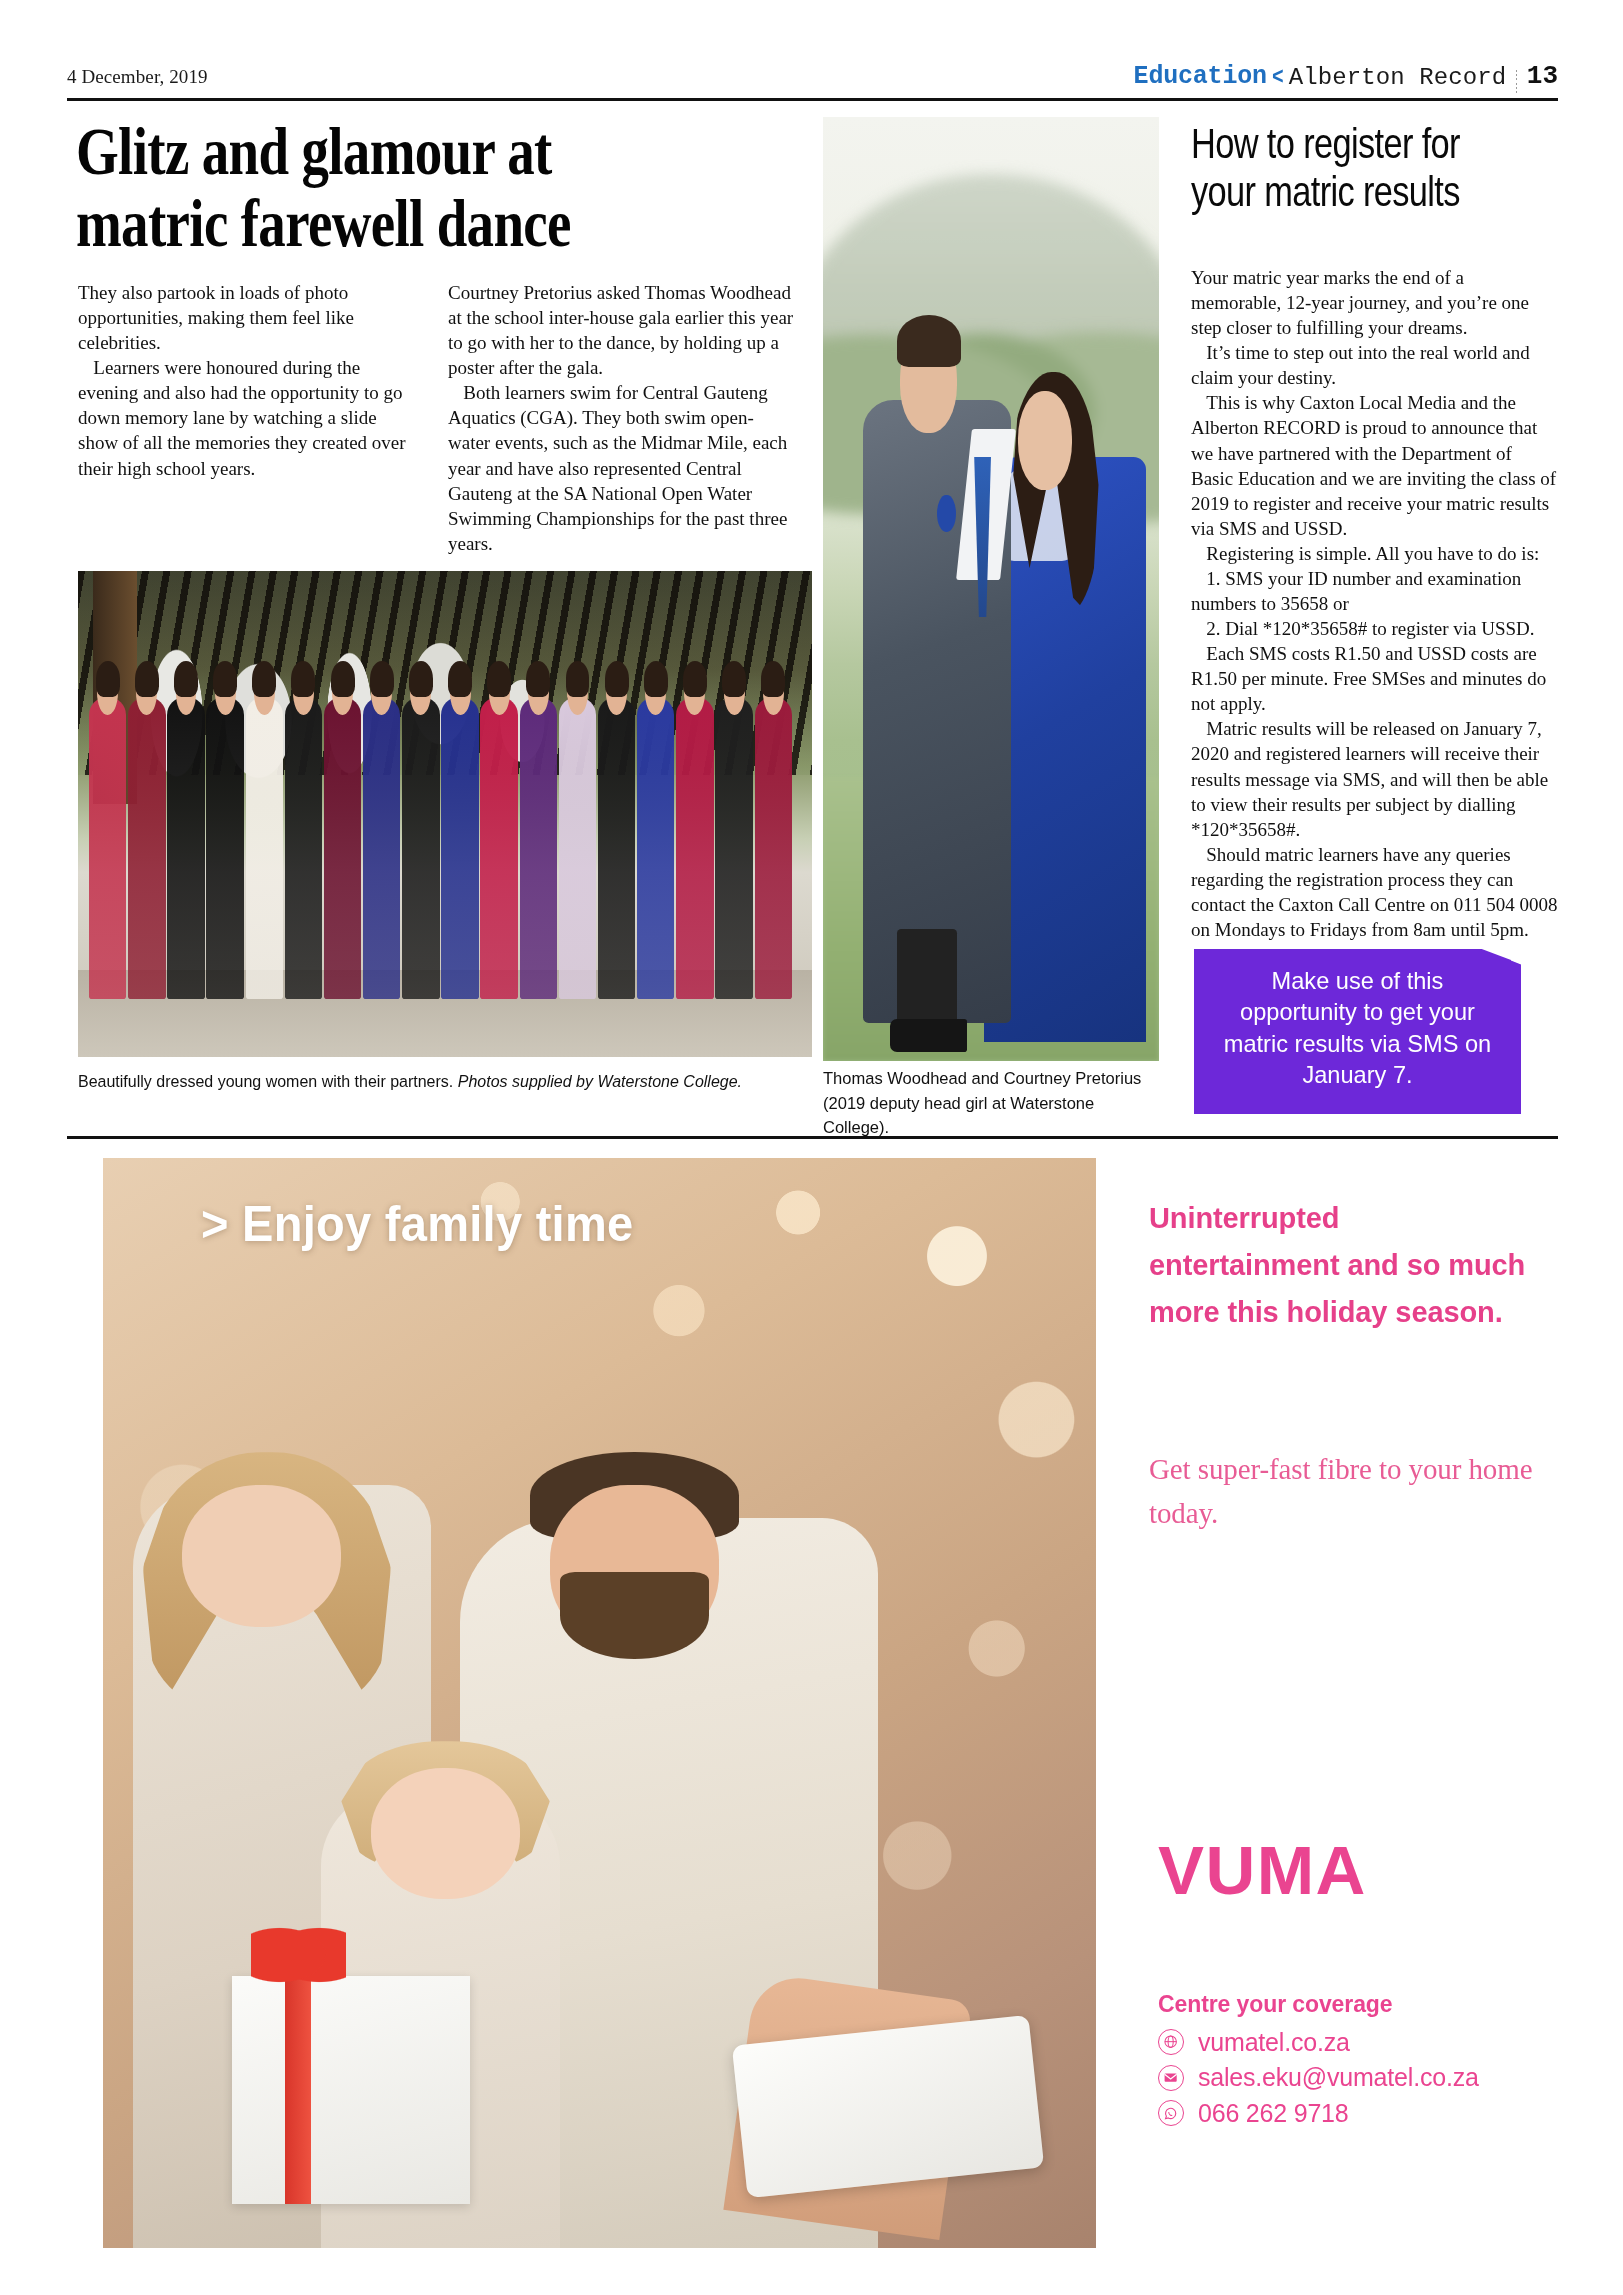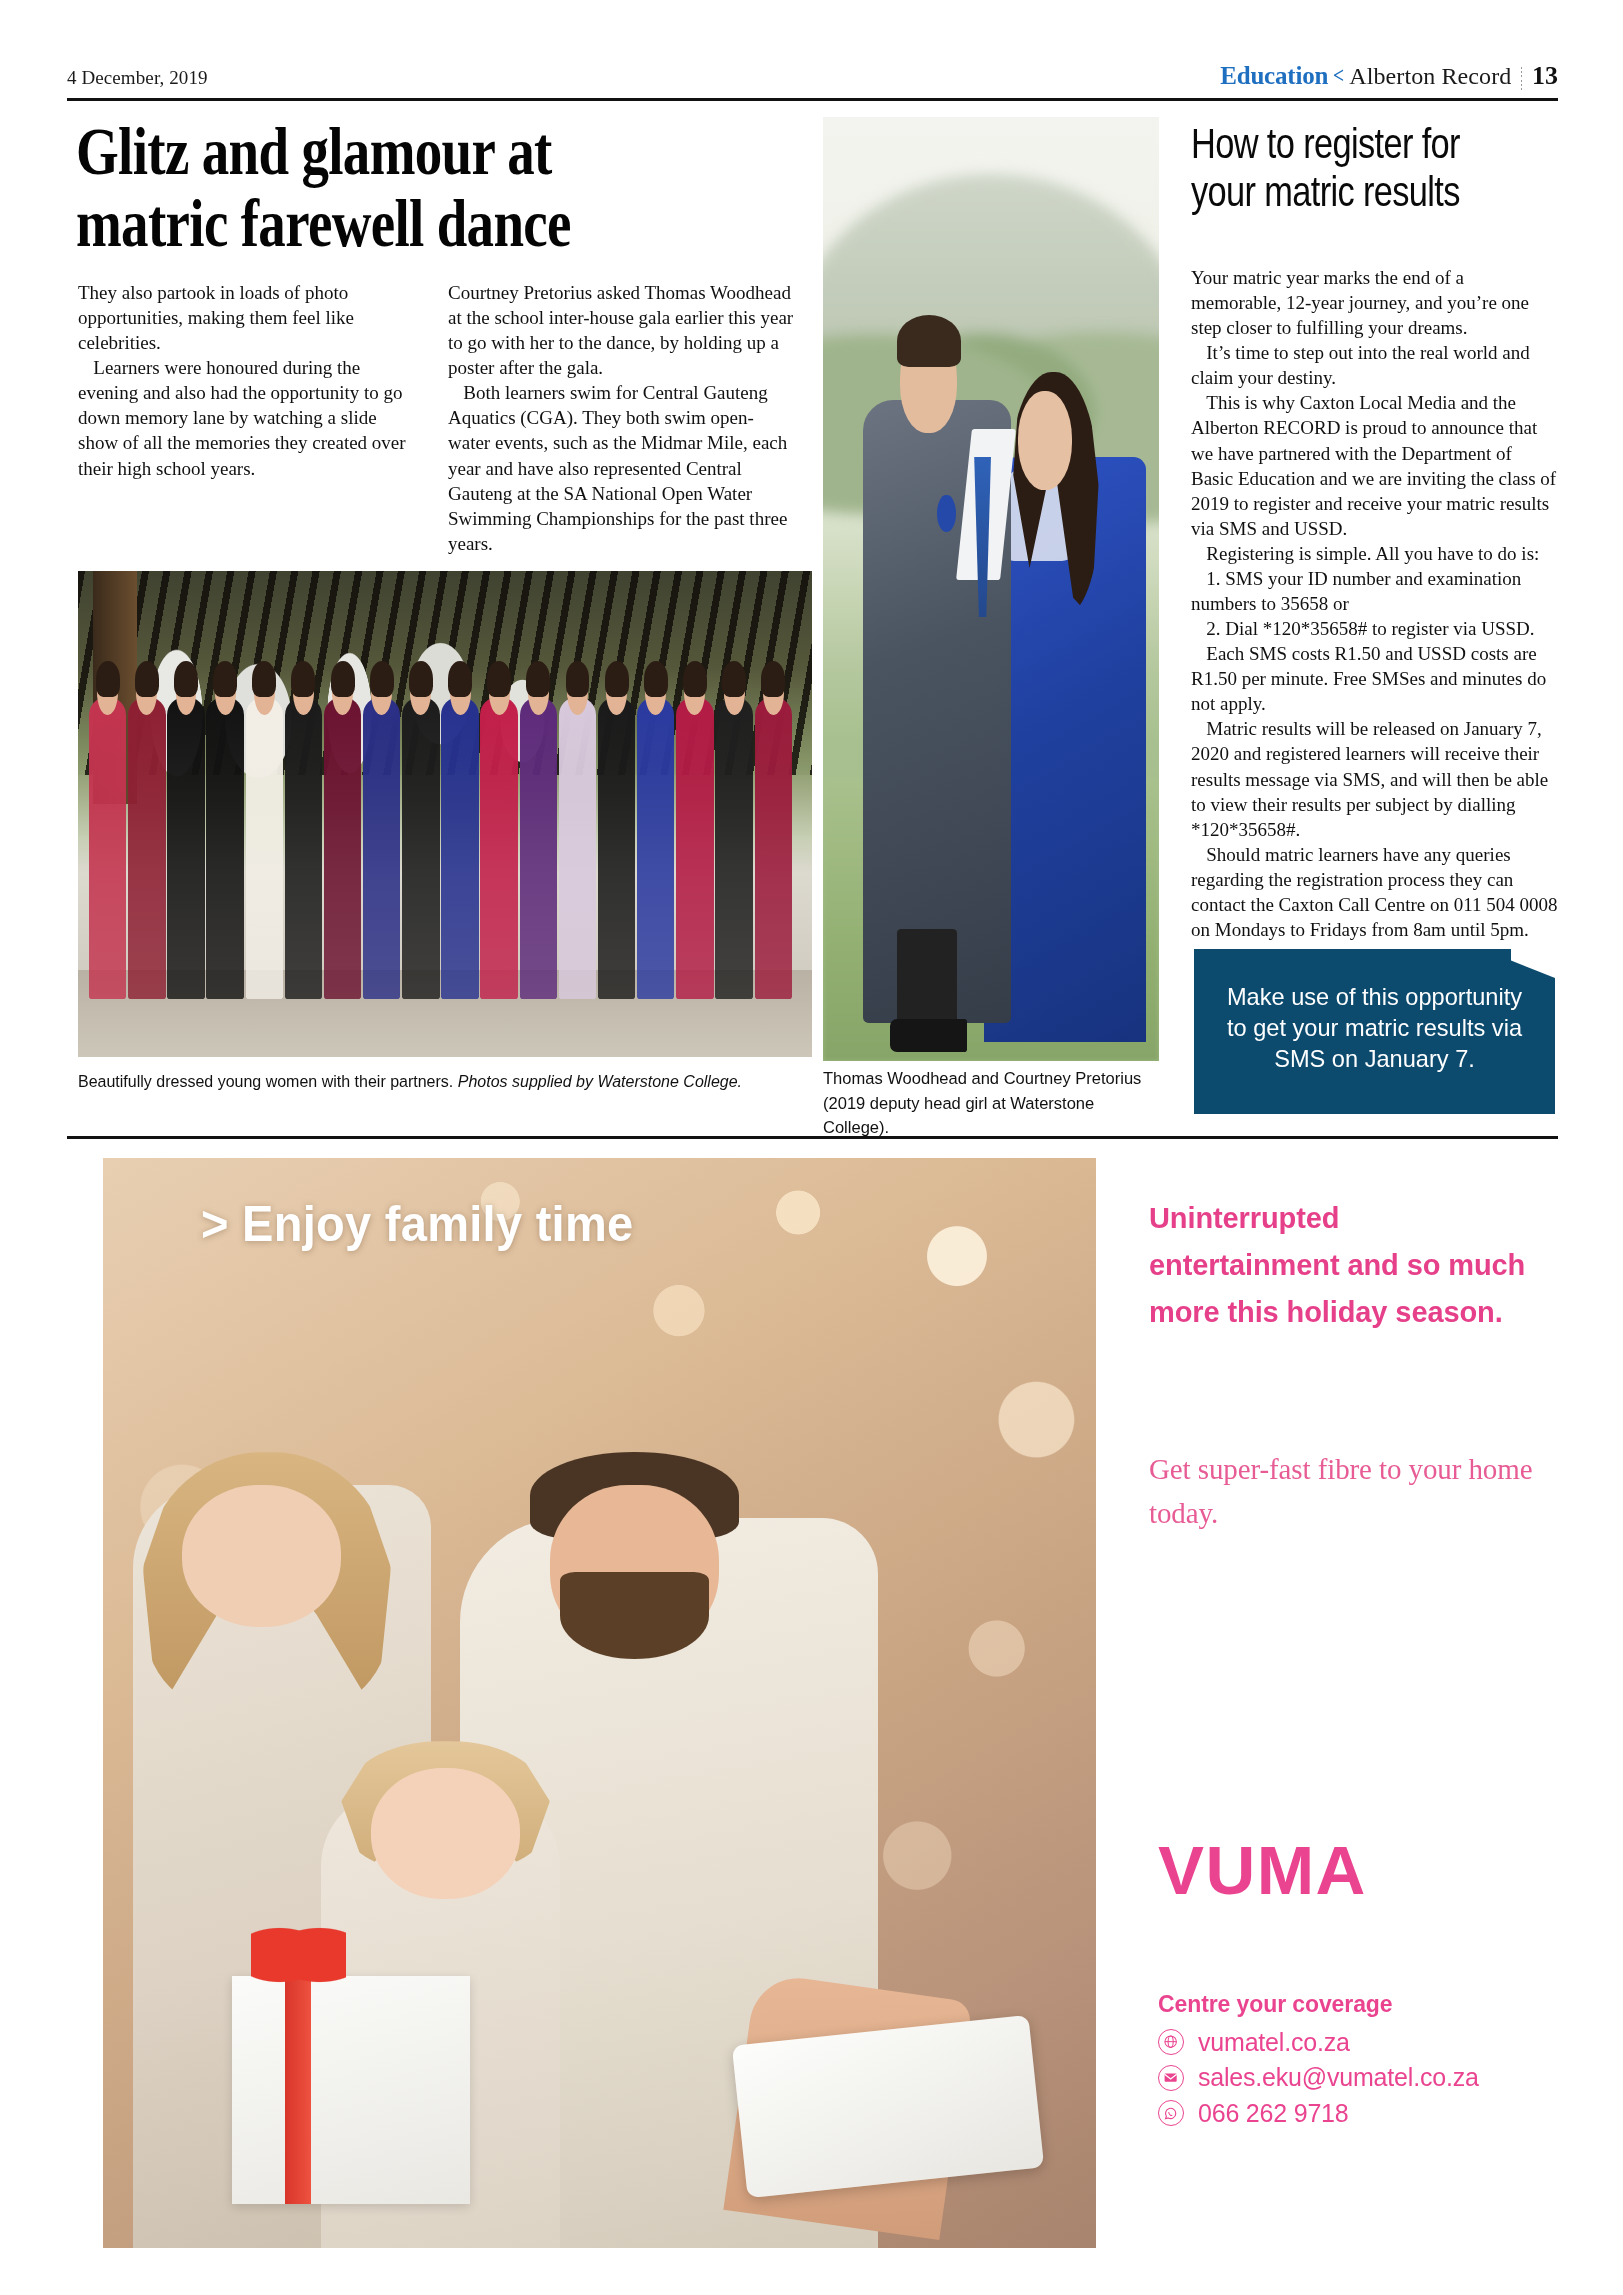--- a/index.html
+++ b/index.html
@@ -30,23 +30,23 @@
     justify-content: space-between;
   }
   .masthead-date {
     font-family: "Liberation Serif", serif;
     font-size: 19px;
     color: #1a1a1a;
     letter-spacing: 0.1px;
   }
   .masthead-right {
     display: flex;
-    align-items: center;
+    align-items: flex-end;
     gap: 4px;
-    font-family: Liberation Serif, serif;
+    font-family: Liberation Mono, monospace;
   }
   .mh-section {
     font-size: 25px;
     font-weight: bold;
     color: #1f6fc0;
     letter-spacing: -0.2px;
   }
   .mh-chev {
     font-size: 23px;
     font-weight: bold;
@@ -278,22 +278,22 @@
     font-size: 19px;
     line-height: 1.32;
     color: #111;
   }
   #sidebar-body p { margin: 0; }
   #sidebar-body p + p { text-indent: 15.3px; }
 
   
   #callout {
     position: absolute;
-    left: 1194px; top: 949px; width: 361px; height: 165px;
-    background: #0c4a6e;
+    left: 1194px; top: 949px; width: 327px; height: 165px;
+    background: #6d28d9;
     color: #ffffff;
     font-family: "Liberation Sans", sans-serif;
     font-size: 23.6px;
     line-height: 1.33;
     text-align: center;
     display: flex;
     align-items: center;
     justify-content: center;
     padding: 7px 29px 12.5px 29px;
     clip-path: polygon(0 0, 88% 0, 88% 0, 100% 9%, 100% 100%, 0 100%);

